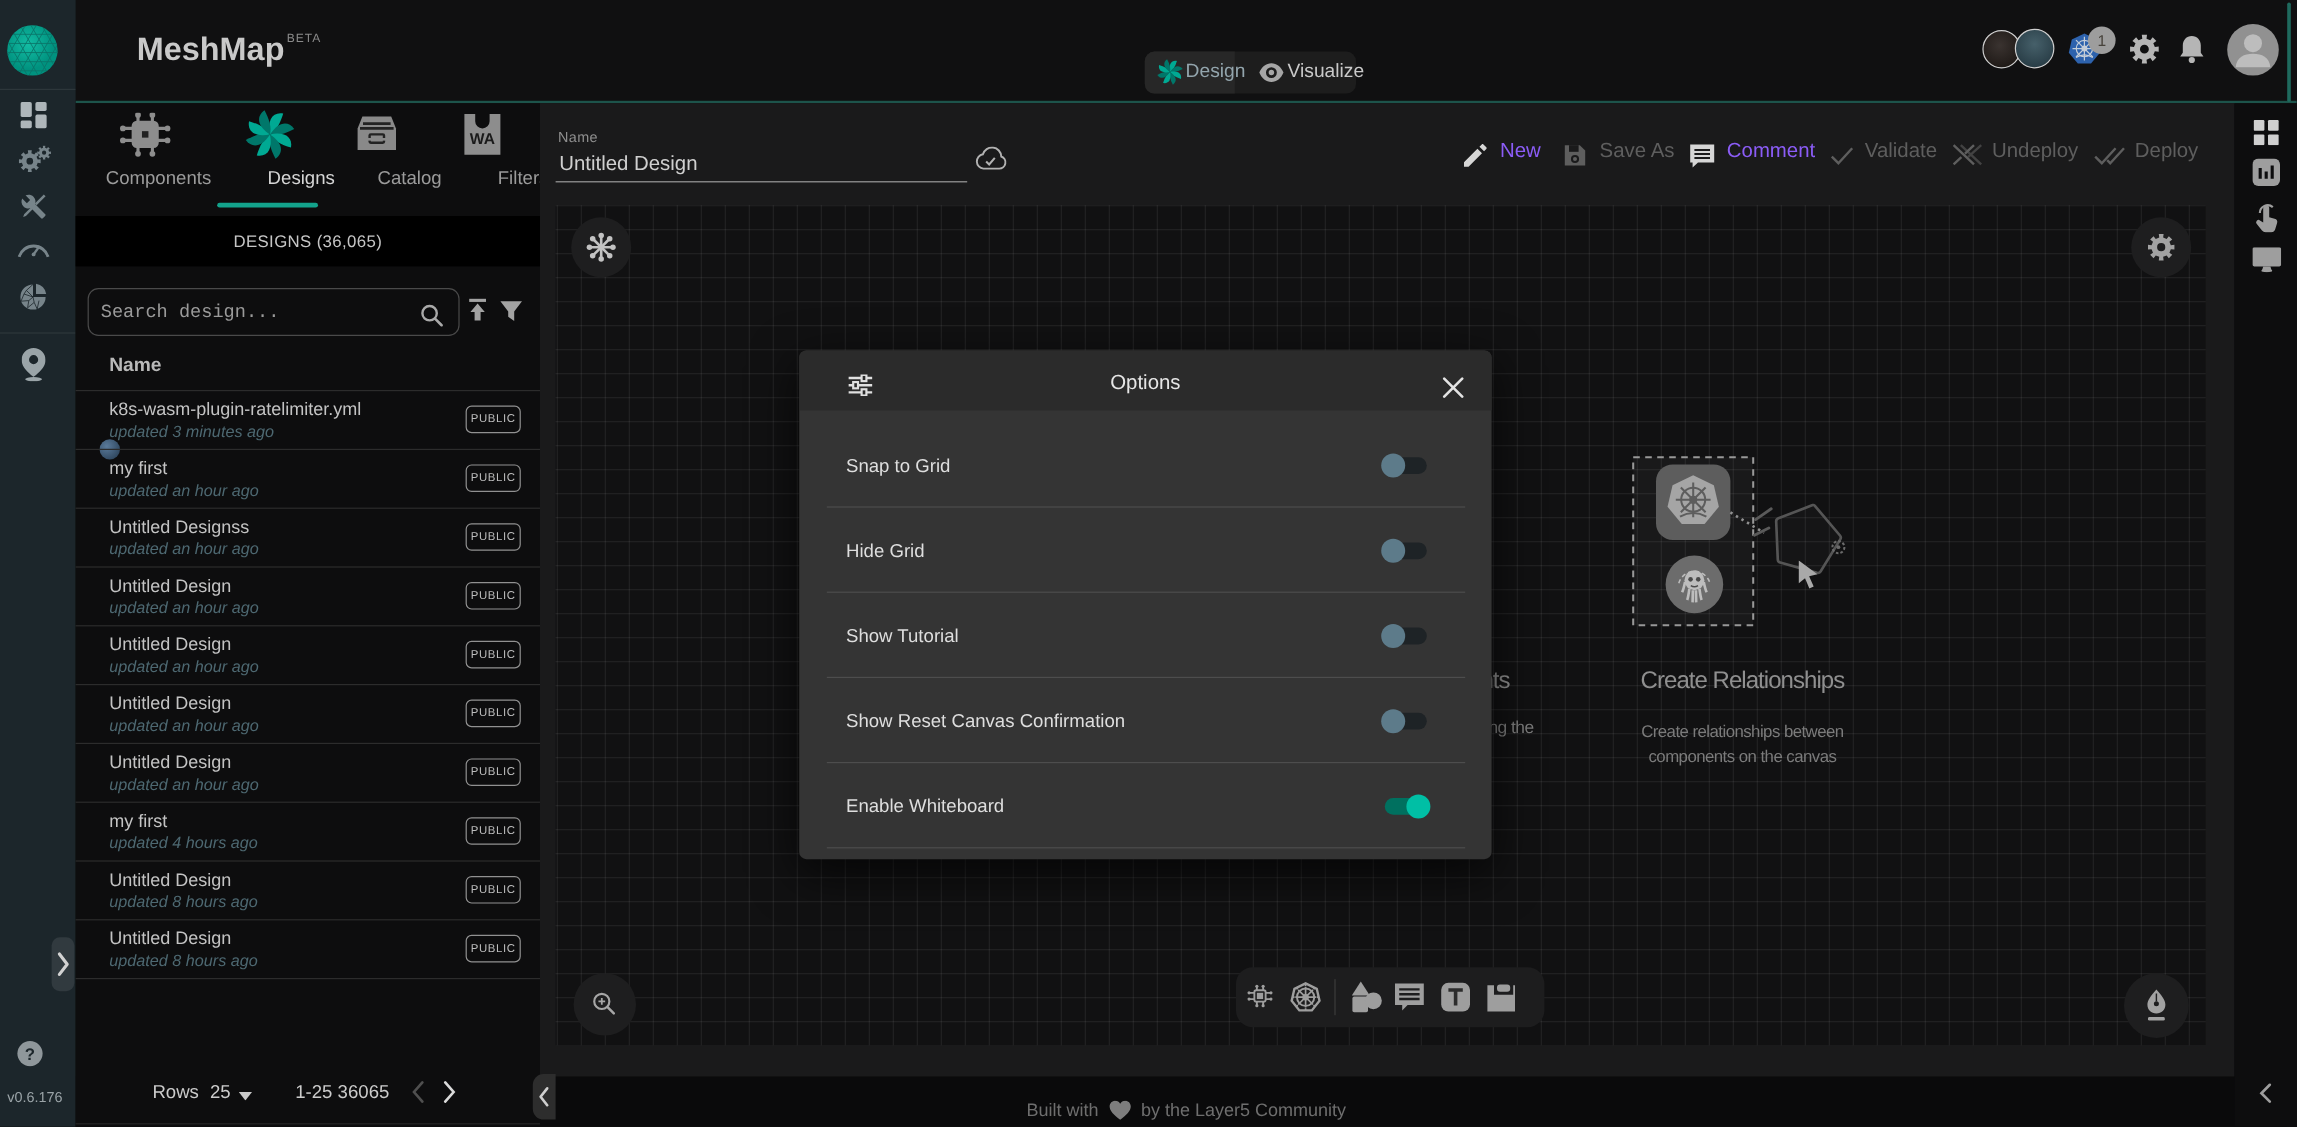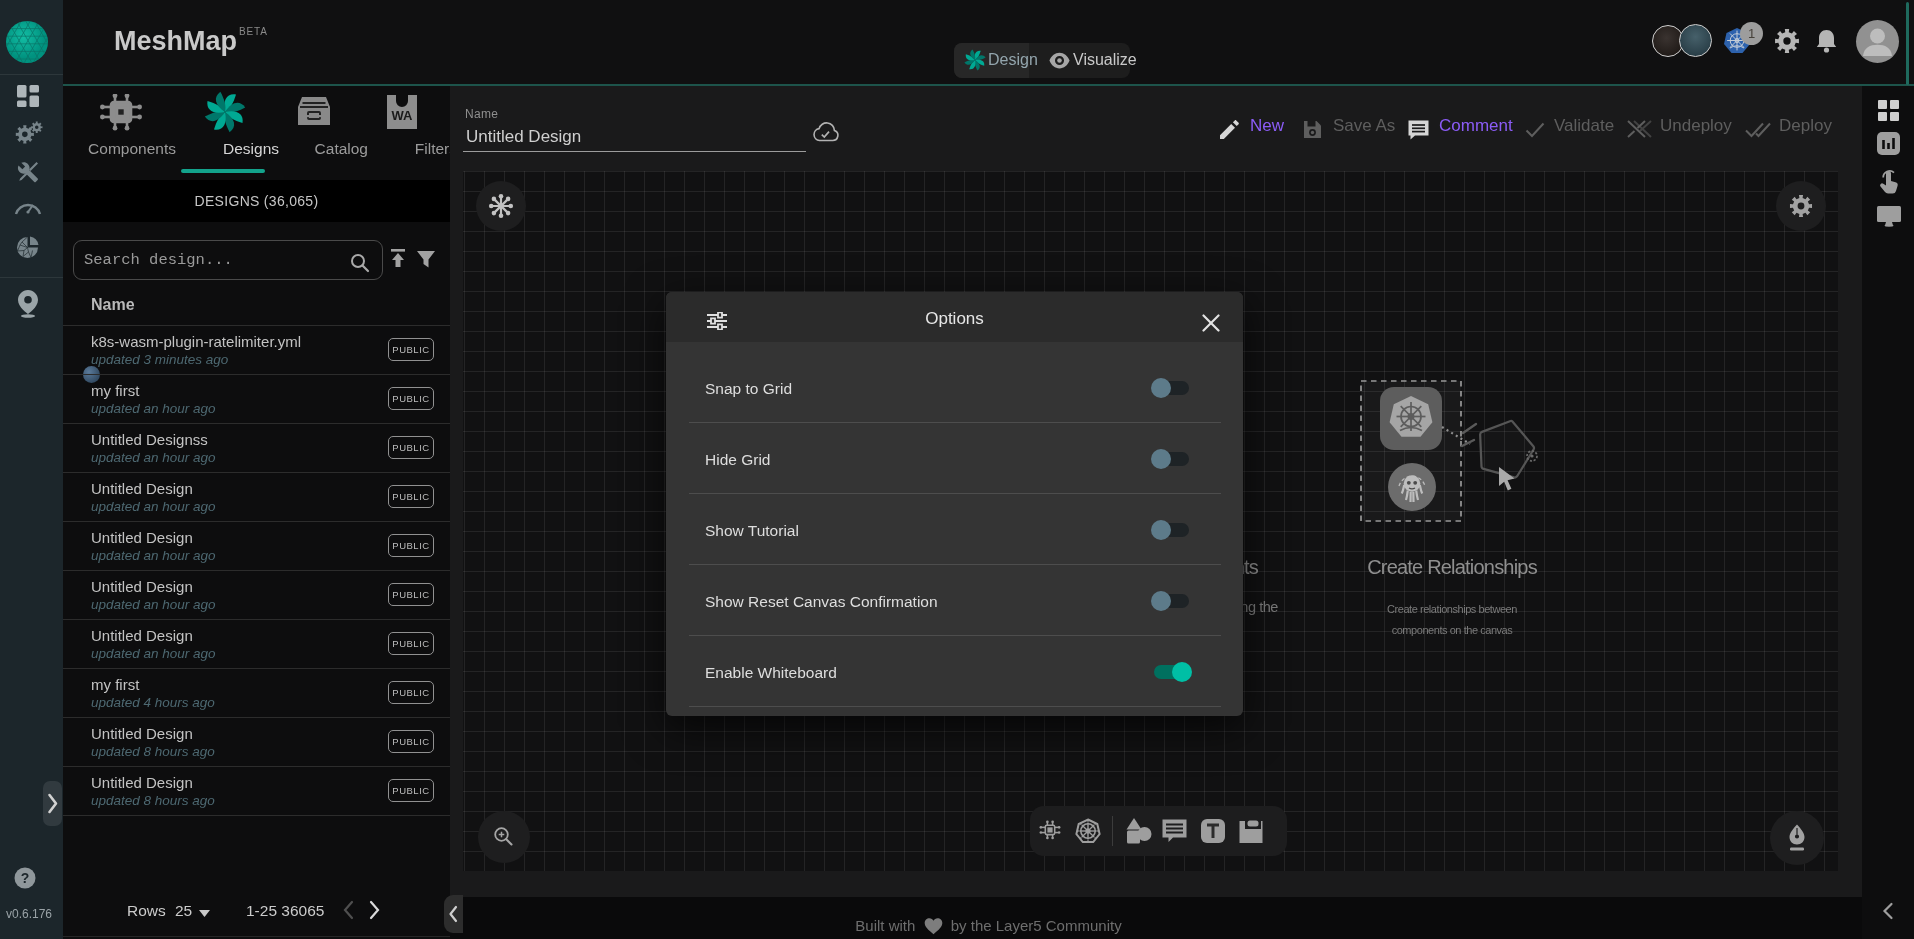--- a/index.html
+++ b/index.html
@@ -48,21 +48,21 @@
   #nameline { left:13px; top:65px; width:343px; height:1px; background:#9c9c9c; }
   .actbtn { position:absolute; top:30px; font-size:17px; }
   .bright { color:#8b5cf6; }
   .dim { color:#5e5e5e; }
 
   
   .cbtn { position:absolute; border-radius:50%; background:#1e1e1f; }
 
   
   #cr-title { position:absolute; left:802px; top:470px; width:400px; text-align:center; font-size:20px; letter-spacing:-0.8px; color:#8f8f8f; }
-  #cr-desc { position:absolute; left:802px; top:513px; width:400px; text-align:center; font-size:11px; letter-spacing:-0.45px; color:#7b7b7b; line-height:21px; }
+  #cr-desc { position:absolute; left:802px; top:513px; width:400px; text-align:center; font-size:14px; letter-spacing:-0.45px; color:#7b7b7b; line-height:21px; }
   #frag-title { position:absolute; right:604px; top:470px; white-space:nowrap; font-size:20px; letter-spacing:-0.8px; color:#8f8f8f; }
   #frag-desc { position:absolute; right:584px; top:513px; white-space:nowrap; font-size:14.5px; letter-spacing:-0.45px; color:#7b7b7b; }
 
   
   #btoolbar { position:absolute; left:580px; top:720px; width:257px; height:50px; background:#1d1d1e; border-radius:14px; }
 
   
   #rightbar { left:1862px; top:86px; width:52px; height:853px; background:#0d0d0e; }
 
   

